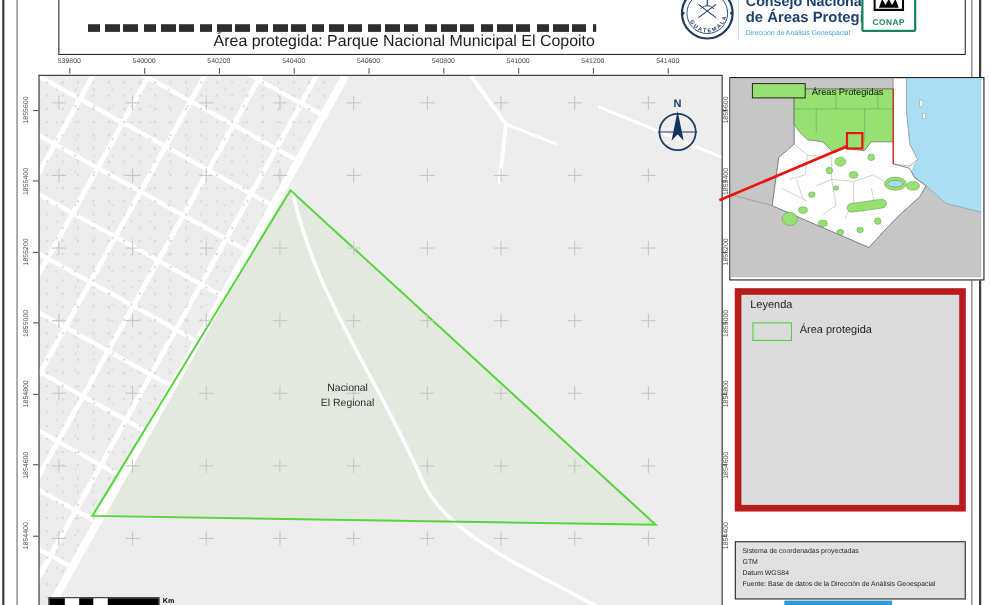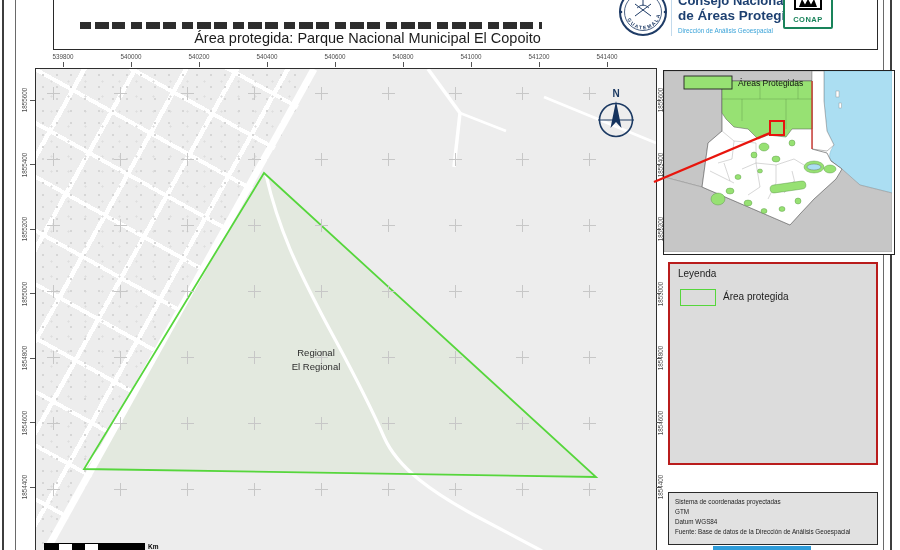--- a/index.html
+++ b/index.html
@@ -52,21 +52,21 @@
 
   
   .ax{position:absolute;font-size:6.3px;color:#4c4c4c;transform:translate(-50%,-50%);white-space:nowrap;}
   .ax.rot{transform:translate(-50%,-50%) rotate(-90deg);}
   .tick{position:absolute;background:#555;}
 
   
   .inset{position:absolute;left:663px;top:70px;width:230px;height:183px;background:#fff;border:1.2px solid #222;}
   .leader-svg{position:absolute;left:648px;top:125px;pointer-events:none;}
   .legend-panel{position:absolute;left:668px;top:262px;width:210px;height:203px;background:#dcdcdc;
-                border:2px solid #b91c1c;box-sizing:border-box;}
+                border:6px solid #b91c1c;box-sizing:border-box;}
   .legend-title{position:absolute;left:8px;top:4px;font-size:10px;color:#1d1d1d;}
   .legend-swatch{position:absolute;left:10px;top:25px;width:34px;height:15px;border:1.5px solid #56d63c;}
   .legend-item-label{position:absolute;left:53px;top:27px;font-size:10px;color:#1d1d1d;}
   .info-panel{position:absolute;left:668px;top:492px;width:210px;height:53px;background:#e1e1e1;
               border:1px solid #2a2a2a;box-sizing:border-box;padding:4px 6px;}
   .info-panel div{font-size:6.3px;line-height:1.6;color:#1f1f1f;white-space:nowrap;}
   .blue-bar{position:absolute;left:713px;top:546px;width:98px;height:8px;background:#2f9cd9;}
 </style>
 </head>
 <body>
@@ -183,21 +183,21 @@
         <div class="grid-cross" style="left: 547px; top: 18px;"></div>
         <div class="grid-cross" style="left: 547px; top: 84px;"></div>
         <div class="grid-cross" style="left: 547px; top: 150px;"></div>
         <div class="grid-cross" style="left: 547px; top: 216px;"></div>
         <div class="grid-cross" style="left: 547px; top: 282px;"></div>
         <div class="grid-cross" style="left: 547px; top: 348px;"></div>
         <div class="grid-cross" style="left: 547px; top: 414px;"></div>
       </div>
 
     <div class="park-label" id="park-label">
-        <span>Regional</span>
+        <span>Nacional</span>
         <span>El Regional</span>
       </div>
 
     <svg class="north" width="48" height="66" viewBox="0 0 48 66">
       <text x="24" y="14" text-anchor="middle" font-size="10" font-weight="bold" fill="#1c3a63">N</text>
       <circle cx="24" cy="37" r="16.5" fill="none" stroke="#1c3a63" stroke-width="1.6"></circle>
       <line x1="6" y1="37" x2="42" y2="37" stroke="#1c3a63" stroke-width="1.1"></line>
       <polygon points="24,18 29.5,45 24,39 18.5,45" fill="#15335e"></polygon>
     </svg>
 

